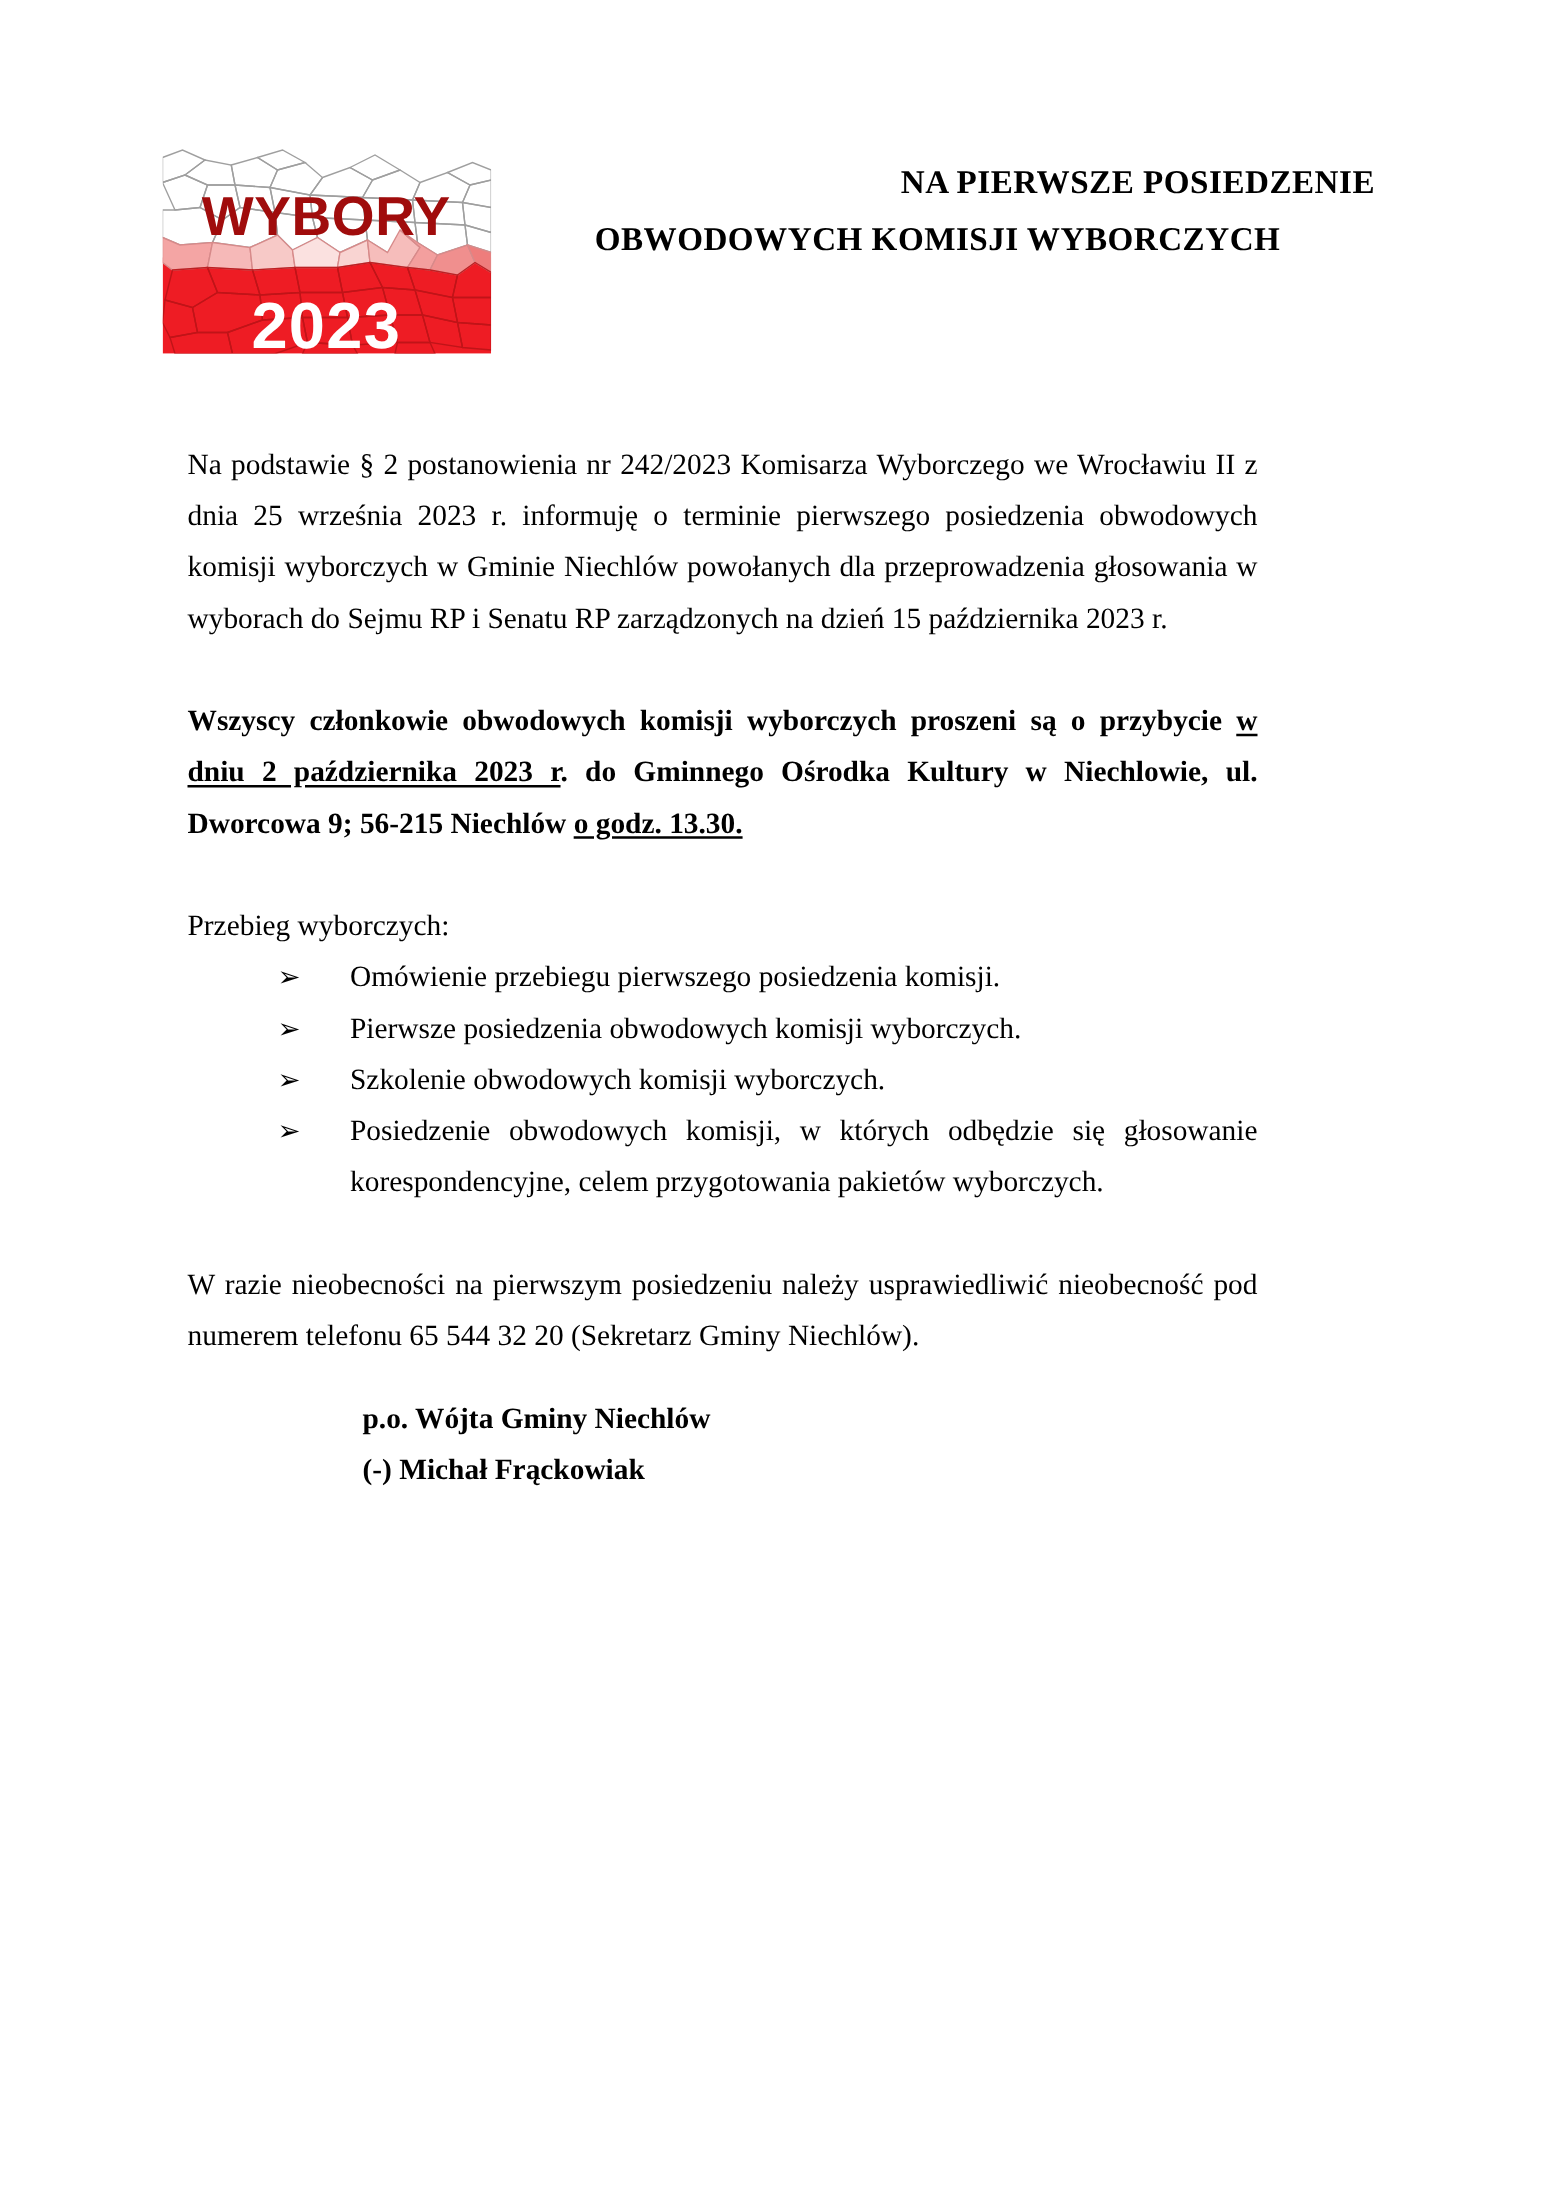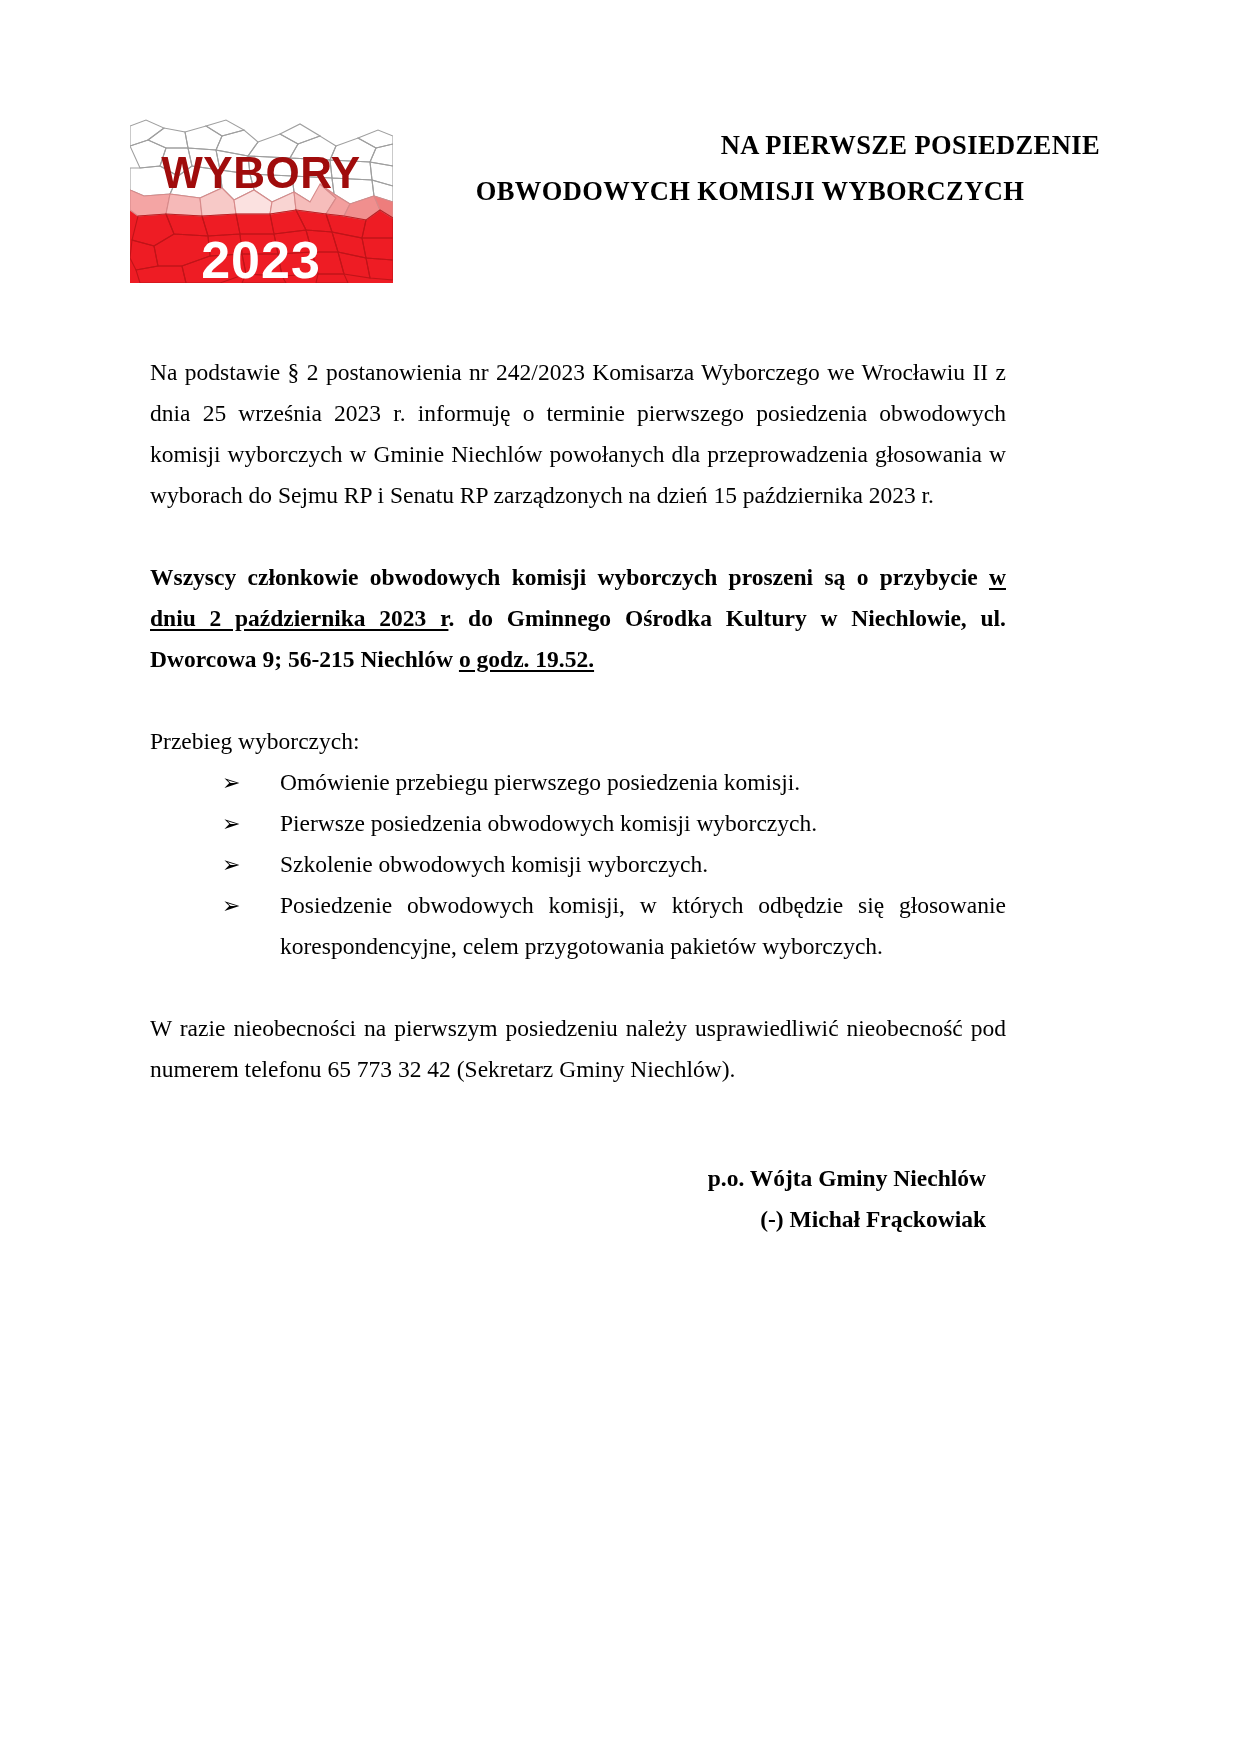--- a/index.html
+++ b/index.html
@@ -107,23 +107,23 @@
     line-height: 41px;
     font-family: "DejaVu Sans", sans-serif;
     text-align: left;
   }
   ul.agenda li.last { text-align: justify; }
 
   
   .signature {
     position: absolute;
     left: 130px;
-    top: 1158px;
+    top: 1115px;
     width: 856px;
-    text-align: right;
+    text-align: left;
   }
   .sig-line {
     font-size: 23.5px;
     line-height: 41px;
     font-weight: bold;
     padding-left: 160px;
   }
   .sig-line.second { padding-left: 160px; }
 </style>
 </head>
@@ -220,21 +220,21 @@
       <div class="title-line l3">OBWODOWYCH KOMISJI WYBORCZYCH</div>
     </div>
   </div>
 
   <div class="content">
 
     <p class="para">Na podstawie § 2  postanowienia nr 242/2023 Komisarza Wyborczego we Wrocławiu II z dnia 25 września 2023 r. informuję o terminie pierwszego posiedzenia obwodowych komisji wyborczych w Gminie Niechlów powołanych dla przeprowadzenia głosowania w wyborach do Sejmu RP i Senatu RP zarządzonych na dzień 15 października 2023 r.</p>
 
     <div class="spacer-sm"></div>
 
-    <p class="para bold-para"><span>Wszyscy członkowie obwodowych komisji wyborczych proszeni są o przybycie </span><span class="u">w dniu 2 października 2023 r</span><span>. do Gminnego Ośrodka Kultury w Niechlowie, ul. Dworcowa 9; 56-215 Niechlów </span><span class="u">o godz. 19.52.</span></p>
+    <p class="para bold-para"><span>Wszyscy członkowie obwodowych komisji wyborczych proszeni są o przybycie </span><span class="u">w dniu 2 października 2023 r</span><span>. do Gminnego Ośrodka Kultury w Niechlowie, ul. Dworcowa 9; 56-215 Niechlów </span><span class="u">o godz. 13.30.</span></p>
 
     <div class="spacer-sm"></div>
 
     <p class="para nojust">Przebieg wyborczych:</p>
 
     <ul class="agenda">
       <li>
         <span class="marker">➢</span>
         <span>Omówienie przebiegu pierwszego posiedzenia komisji.</span>
       </li>
@@ -247,21 +247,21 @@
         <span>Szkolenie obwodowych komisji wyborczych.</span>
       </li>
       <li class="last">
         <span class="marker">➢</span>
         <span>Posiedzenie obwodowych komisji, w których odbędzie się głosowanie korespondencyjne, celem przygotowania pakietów wyborczych.</span>
       </li>
     </ul>
 
     <div class="spacer-sm"></div>
 
-    <p class="para">W razie nieobecności na pierwszym posiedzeniu należy usprawiedliwić nieobecność pod numerem telefonu 65 773 32 42 (Sekretarz Gminy Niechlów).</p>
+    <p class="para">W razie nieobecności na pierwszym posiedzeniu należy usprawiedliwić nieobecność pod numerem telefonu 65 544 32 20 (Sekretarz Gminy Niechlów).</p>
 
   </div>
 
   <div class="signature">
     <div class="sig-line">p.o. Wójta Gminy Niechlów</div>
     <div class="sig-line second">(-) Michał Frąckowiak</div>
   </div>
 
 </div>
 

